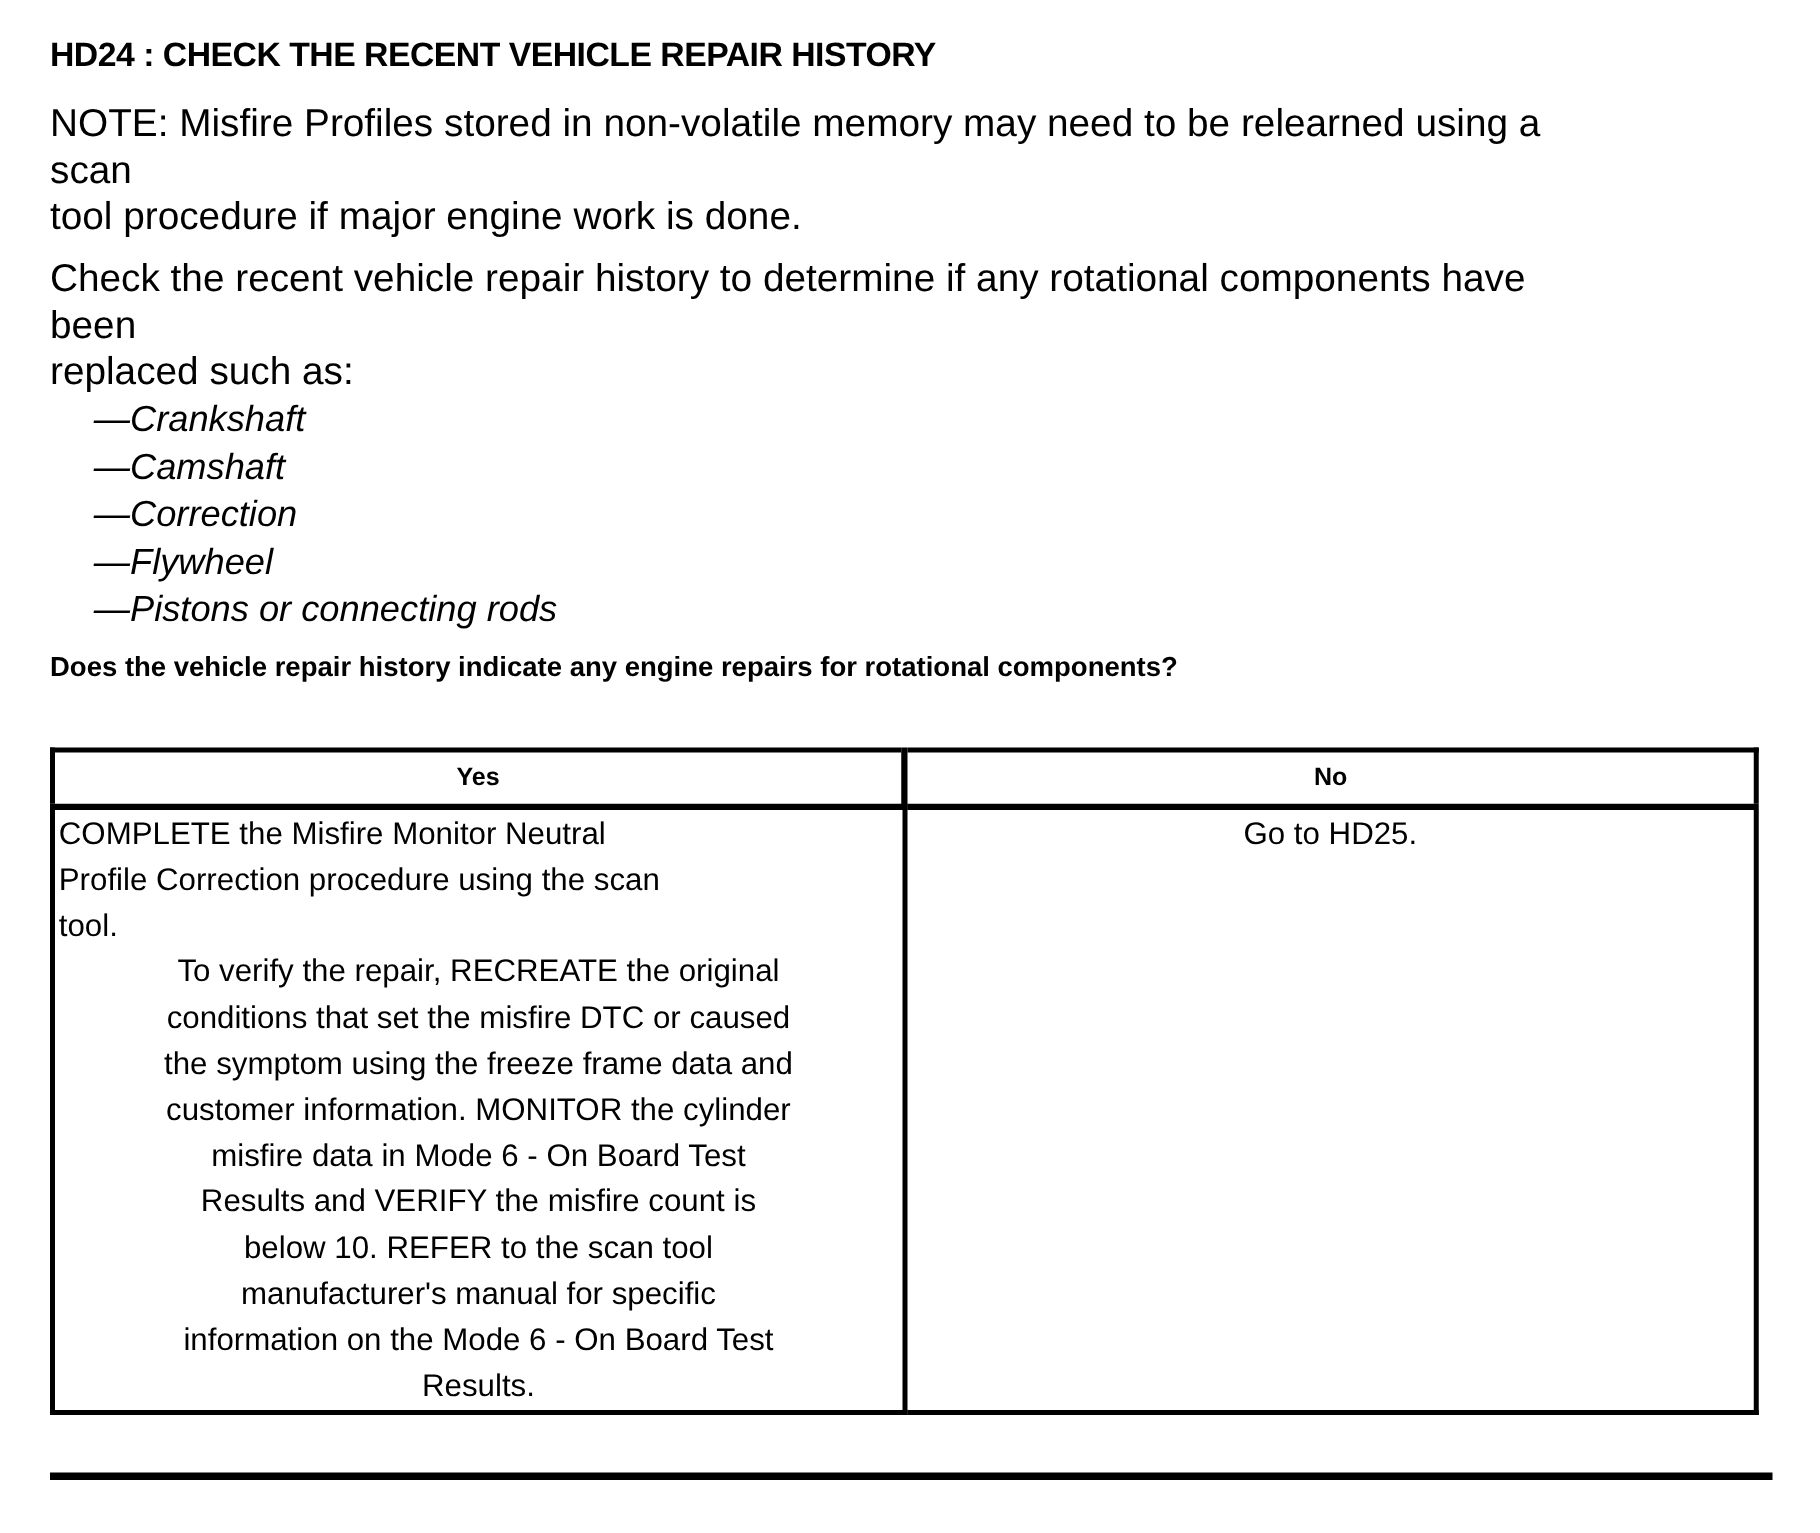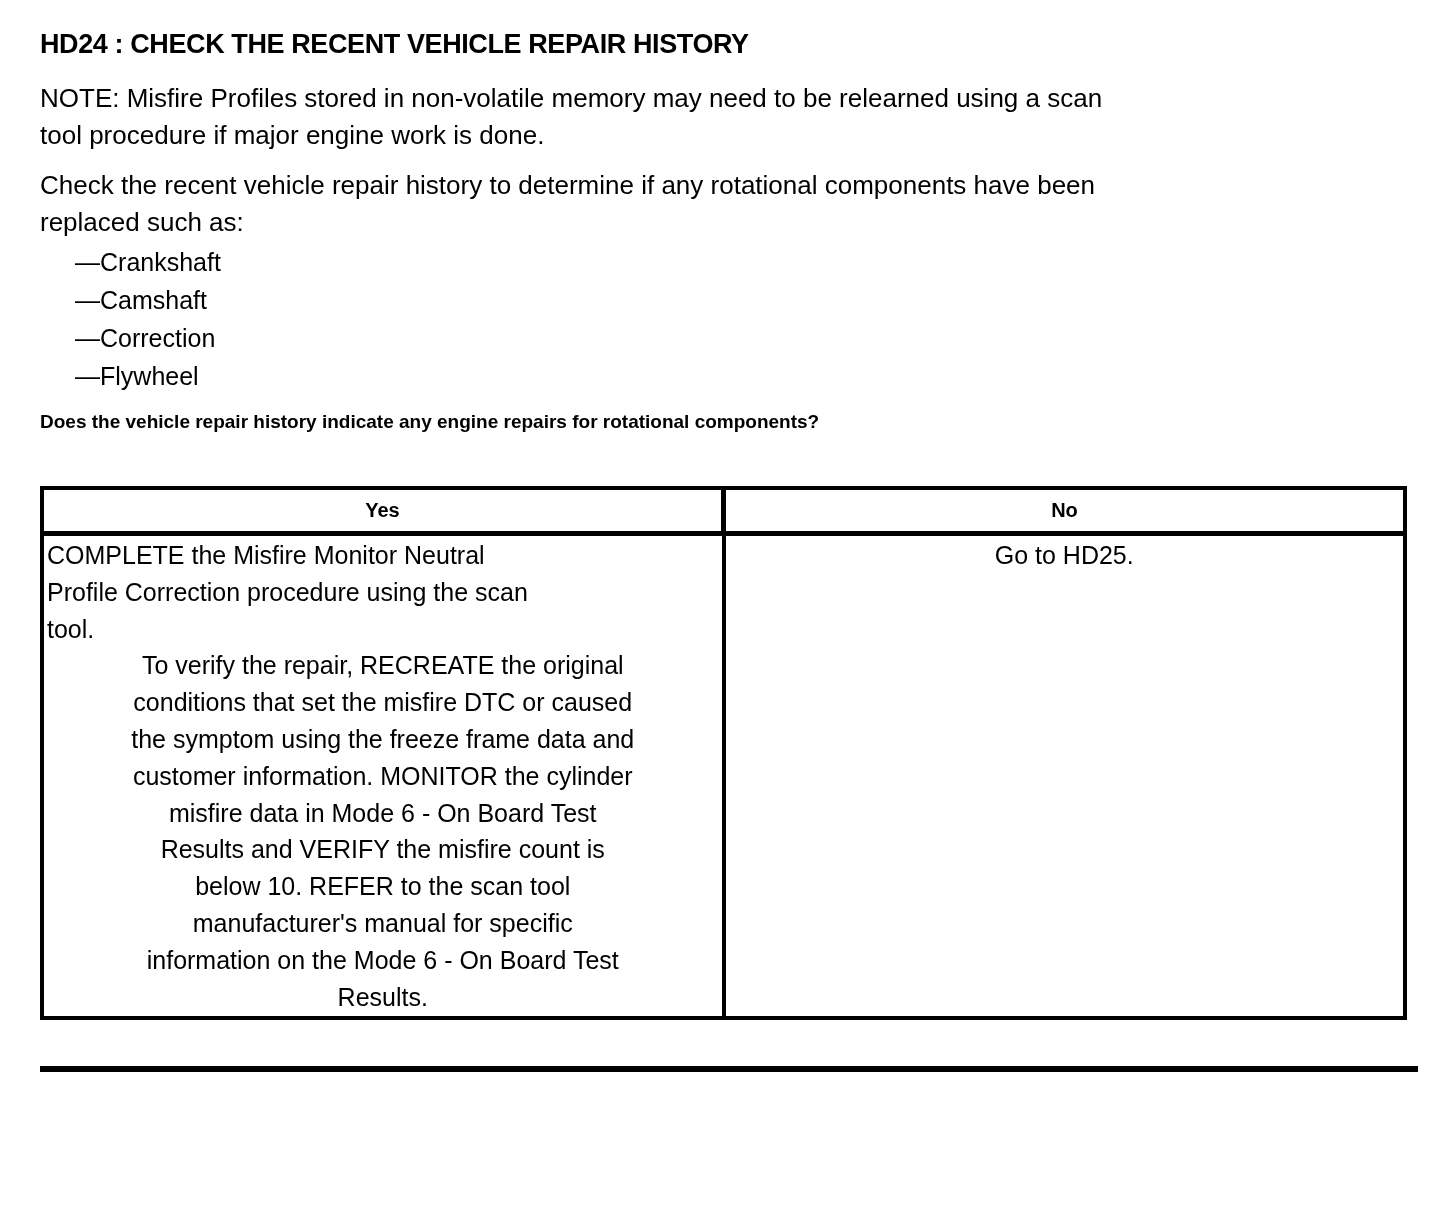--- a/index.html
+++ b/index.html
@@ -23,36 +23,37 @@
   .proc-title {
     margin: 0;
     font-size: 27px;
     line-height: 28px;
     font-weight: bold;
     letter-spacing: -0.4px;
     white-space: nowrap;
   }
   .para {
     margin: 0;
-    font-size: 26px;
+    font-size: 31px;
     line-height: 37px;
     white-space: pre-line;
   }
   .note-para { margin-top: 22px; }
   .intro-para { margin-top: 13px; }
   .component-list {
     margin: 2px 0 0 0;
     padding-left: 35px;
-    font-size: 25px;
+    font-size: 29px;
     line-height: 38px;
+    font-style: italic;
   }
   .component-item { white-space: nowrap; }
   .question-para {
     margin: 8px 0 0 0;
-    font-size: 19px;
+    font-size: 22px;
     line-height: 37px;
     font-weight: bold;
     white-space: nowrap;
   }
   table.decision-table {
     margin-top: 46px;
     width: 1367px;
     table-layout: fixed;
     border-collapse: collapse;
     border: 4px solid #000000;
@@ -102,20 +103,21 @@
 tool procedure if major engine work is done.</p>
 
   <p class="para intro-para">Check the recent vehicle repair history to determine if any rotational components have been
 replaced such as:</p>
 
   <div class="component-list">
     <div class="component-item"><span>—</span><span>Crankshaft</span></div>
     <div class="component-item"><span>—</span><span>Camshaft</span></div>
     <div class="component-item"><span>—</span><span>Correction</span></div>
     <div class="component-item"><span>—</span><span>Flywheel</span></div>
+    <div class="component-item"><span>—</span><span>Pistons or connecting rods</span></div>
   </div>
 
   <p class="question-para">Does the vehicle repair history indicate any engine repairs for rotational components?</p>
 
   <table class="decision-table">
     <thead>
       <tr>
         <th class="yes-header">Yes</th>
         <th>No</th>
       </tr>

